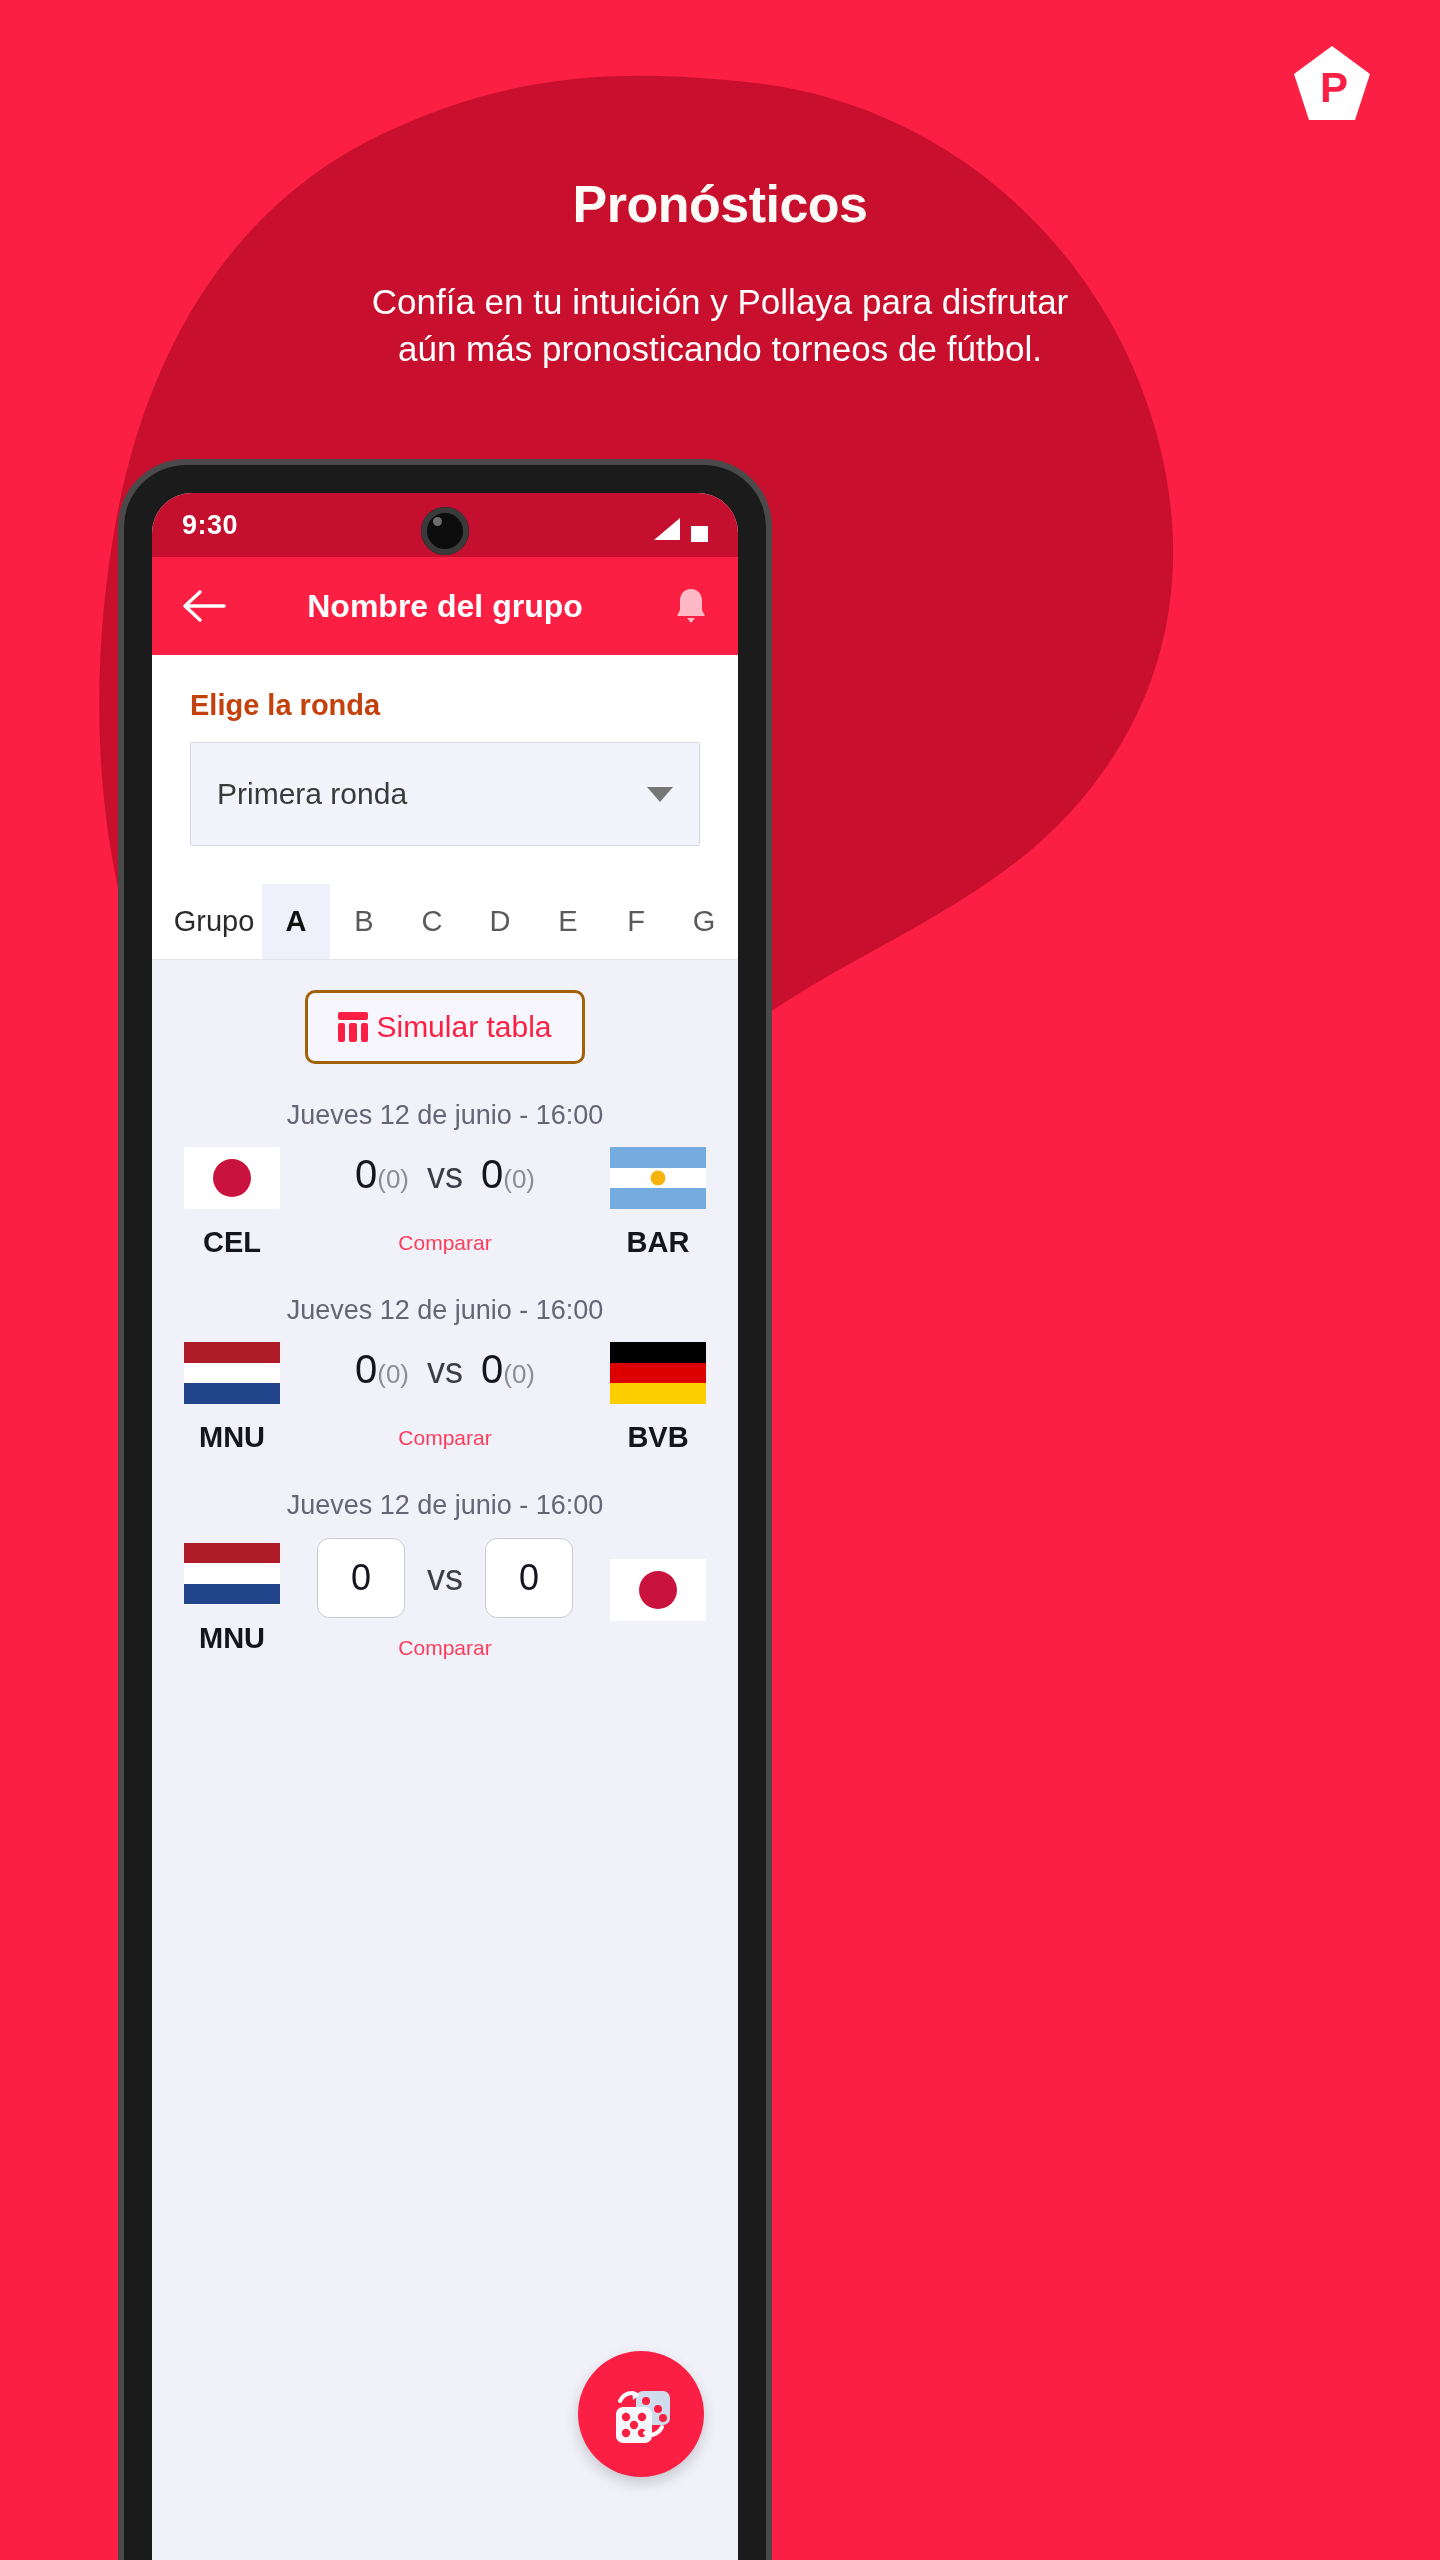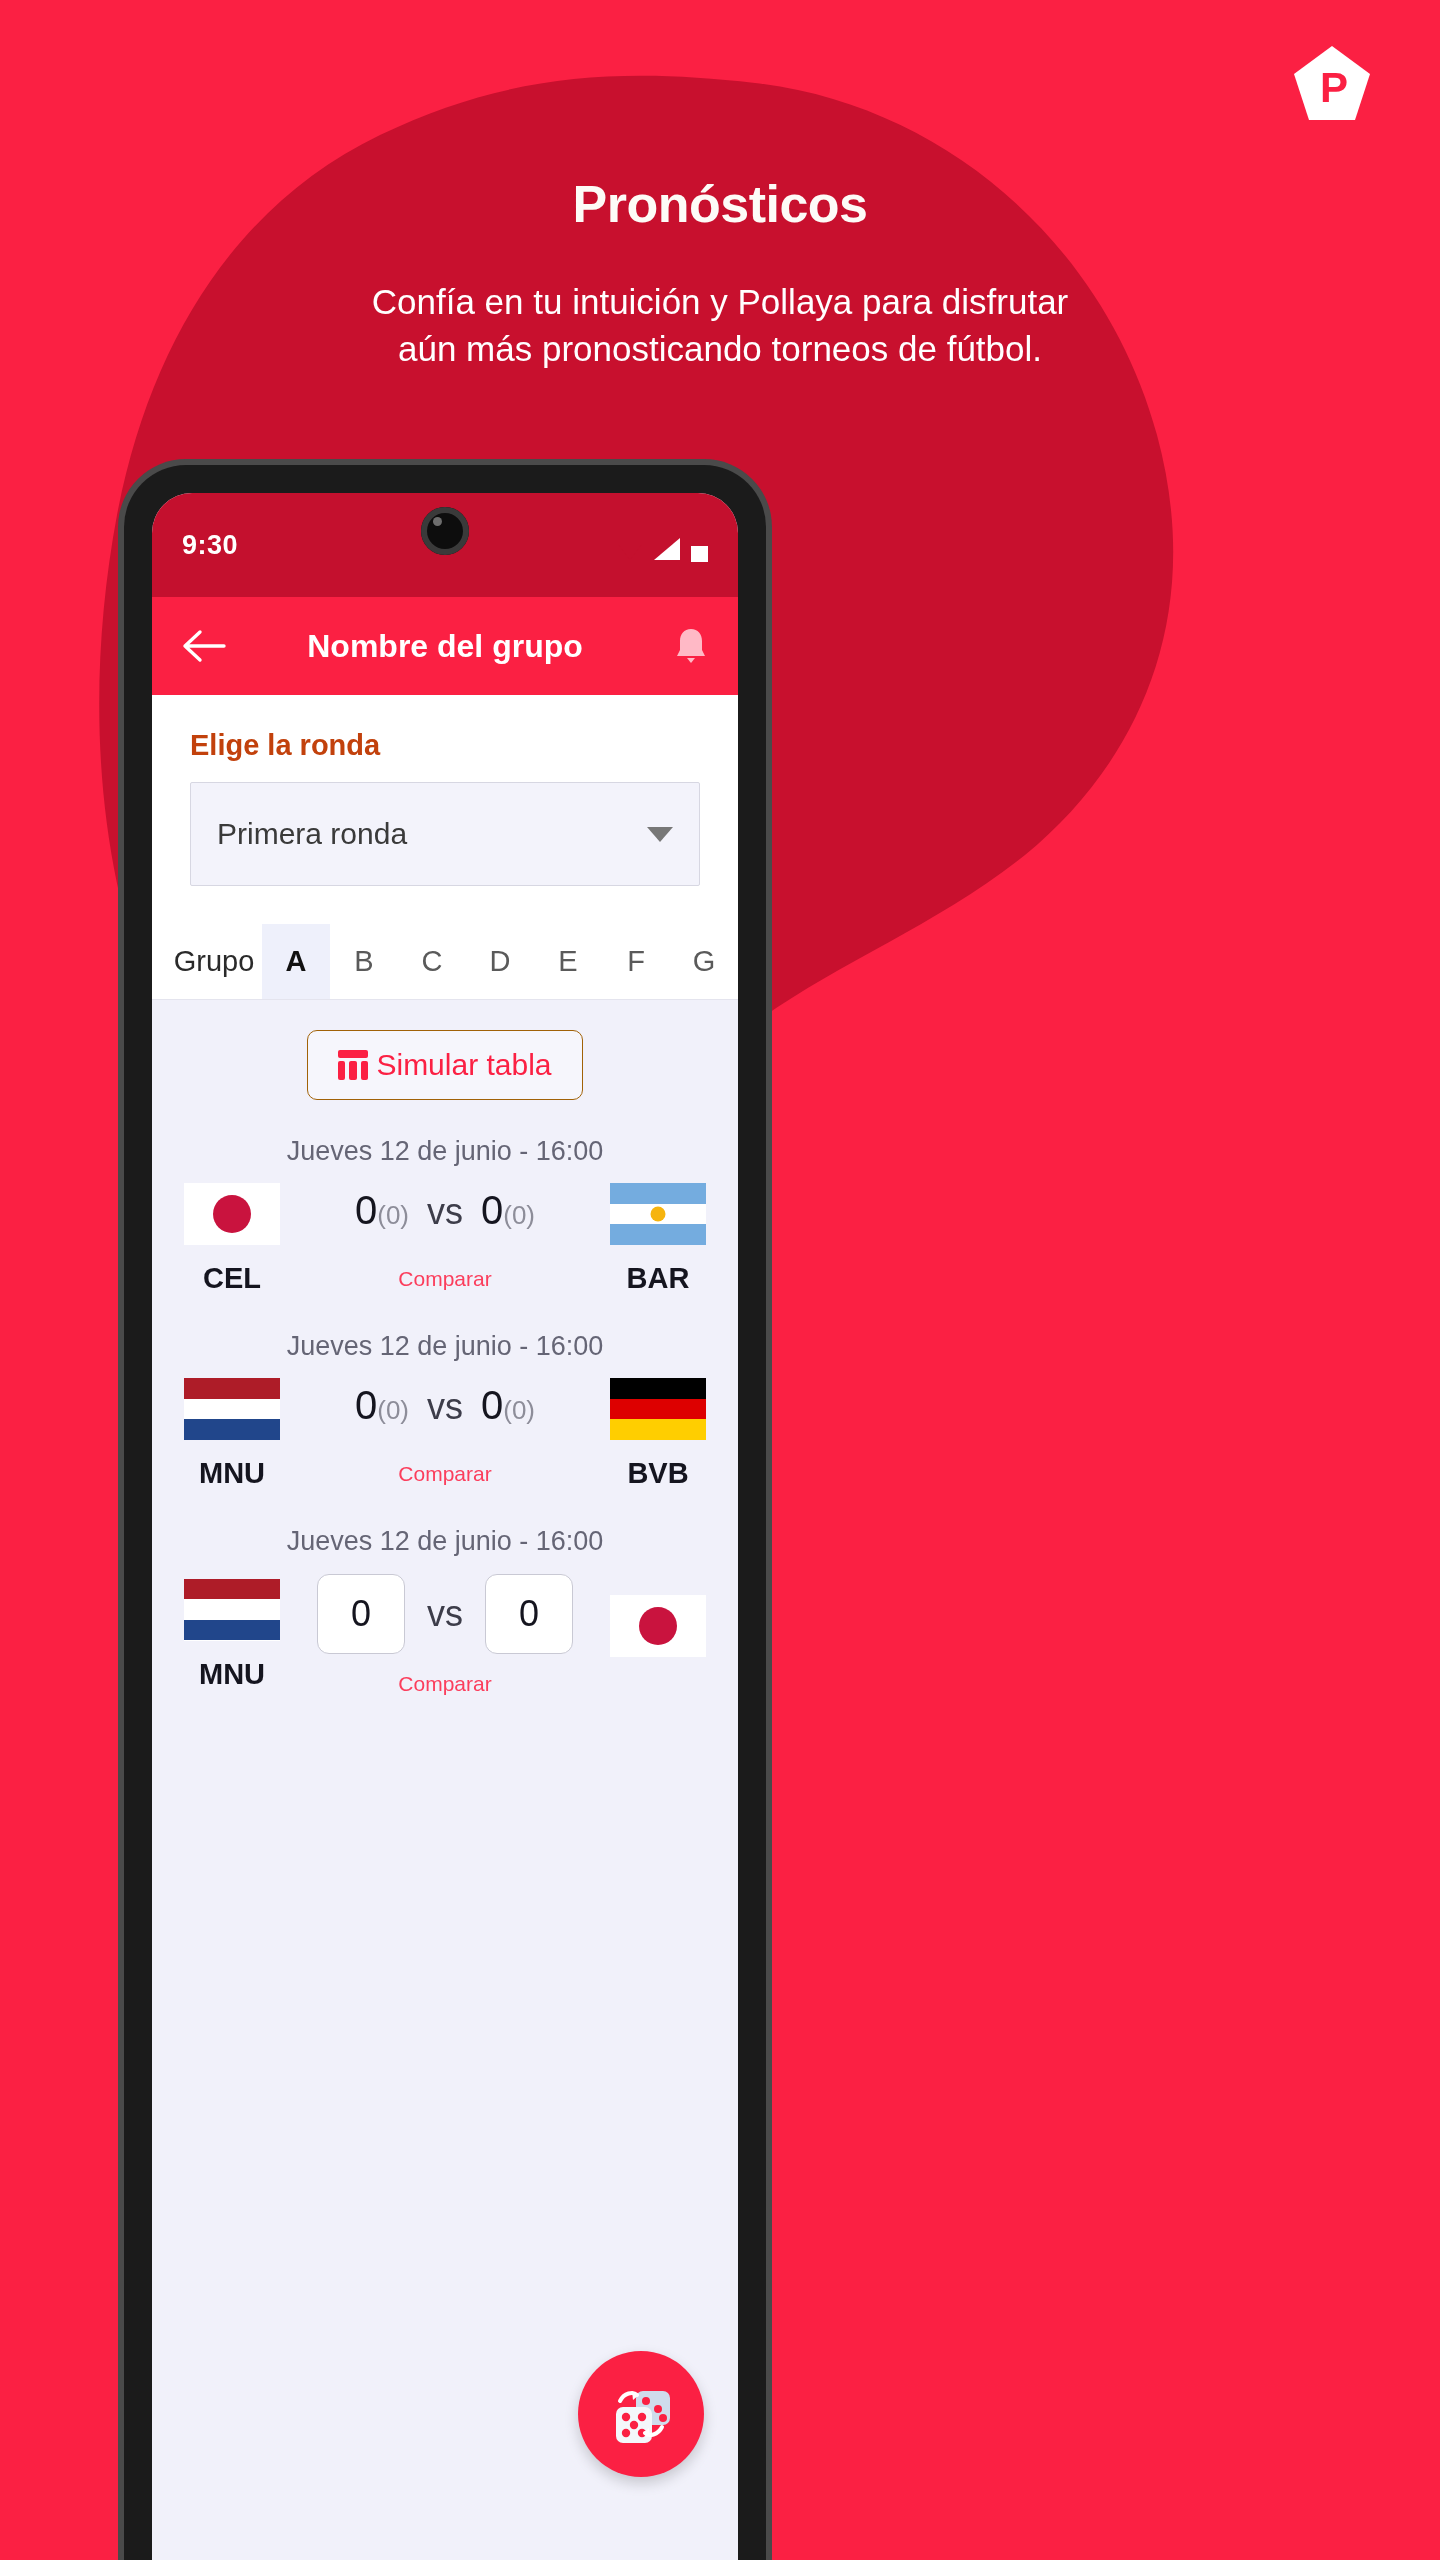--- a/index.html
+++ b/index.html
@@ -55,21 +55,21 @@
     width:586px;
     height:2092px;
     background:#F1F1FA;
     border-radius:40px 40px 0 0;
     overflow:hidden;
   }
 
   
   .statusbar{
     position:relative;
-    height:104px;
+    height:64px;
     background:#C4102E;
     color:#fff;
     display:flex;align-items:center;
     padding:0 30px;
   }
   .status-time{font-size:27px;font-weight:600;letter-spacing:.5px;}
   .status-right{margin-left:auto;display:flex;align-items:flex-end;gap:9px;height:34px;}
   .camera{
     position:absolute;left:50%;transform:translateX(-50%);
     top:14px;width:48px;height:48px;border-radius:50%;
@@ -131,21 +131,21 @@
   .tab.lead{padding-left:0;padding-right:24px;color:#2a2a2a;}
   .tab.active{
     background:#EEF0FB;color:#111;font-weight:700;
   }
 
   
   .list{background:#F1F1FA;padding:30px 0 0 0;}
   .sim-row{display:flex;justify-content:center;}
   .sim-btn{
     display:flex;align-items:center;gap:8px;
-    border:1px solid #a16207;
+    border:3px solid #a16207;
     border-radius:10px;
     background:#F6F6FC;
     padding:17px 30px;
   }
   .sim-label{color:#FB2043;font-size:30px;}
   .table-ico{width:30px;height:30px;position:relative;}
   .table-ico i{position:absolute;background:#FB2043;border-radius:2px;}
   .table-ico i:nth-child(1){left:0;top:0;width:30px;height:8px;}
   .table-ico i:nth-child(2){left:0;top:11px;width:7px;height:19px;}
   .table-ico i:nth-child(3){left:11px;top:11px;width:8px;height:19px;}

